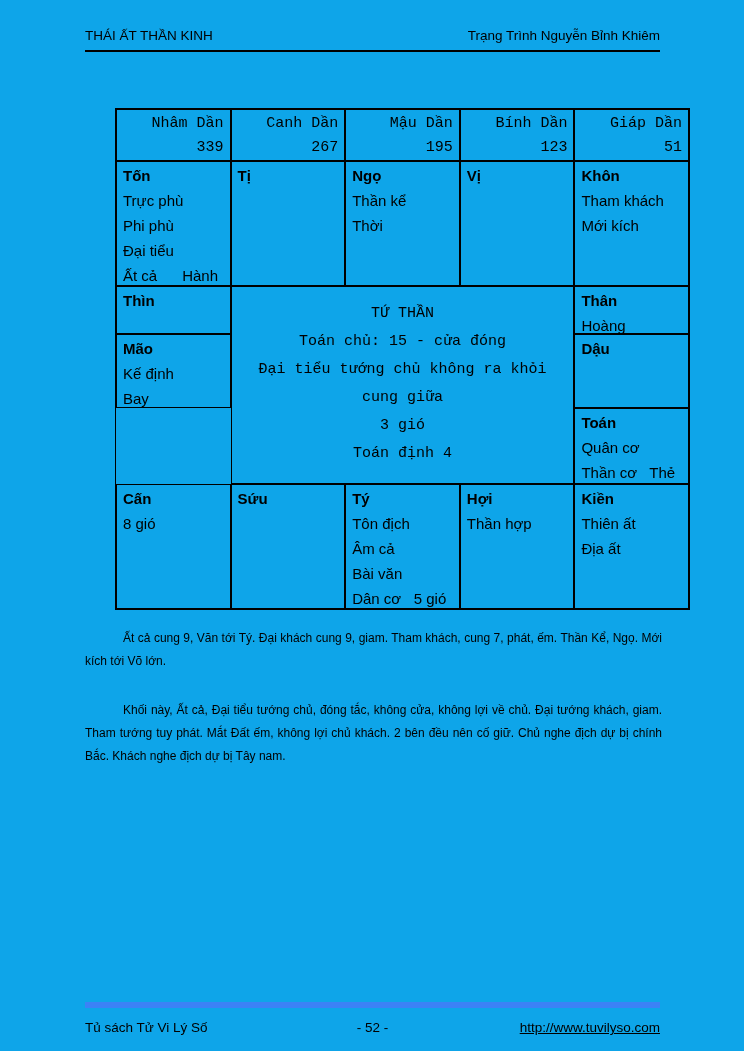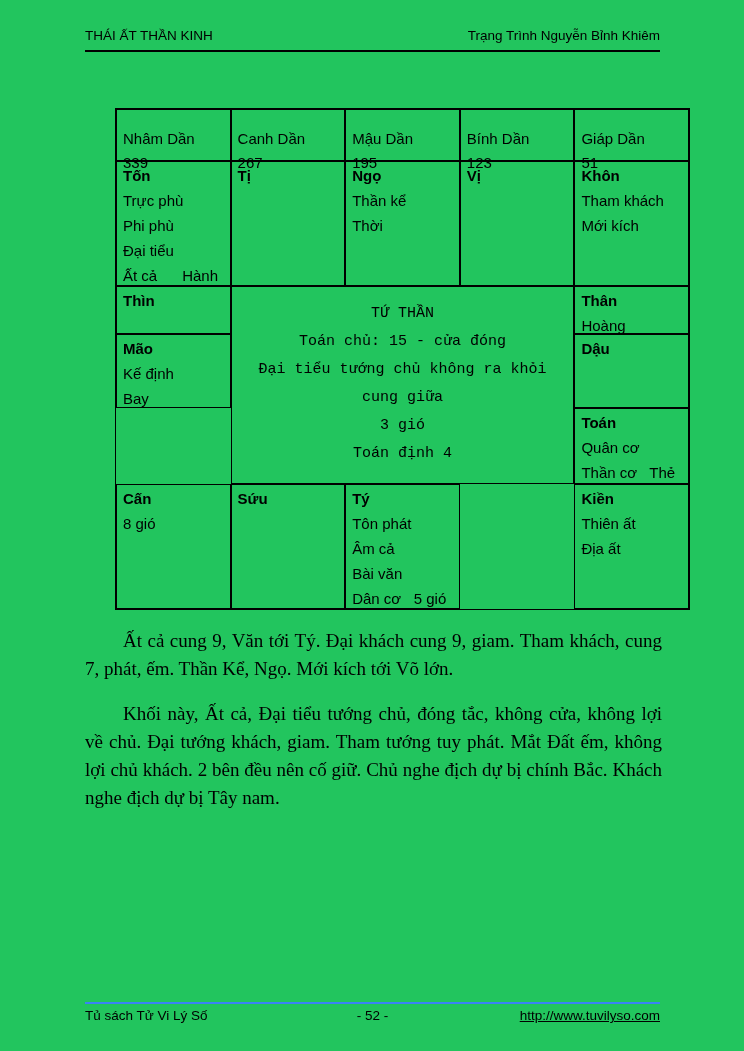--- a/index.html
+++ b/index.html
@@ -2,21 +2,21 @@
 <html><head>
 <meta charset="utf-8">
 <title>Document page</title>
 <style>
   * { margin: 0; padding: 0; box-sizing: border-box; }
   html, body { background: #ffffff; }
   .page {
     position: relative;
     width: 744px;
     height: 1051px;
-    background: #22c55e;
+    background: #0ea5e9;
     color: #000000;
     font-family: "Liberation Sans", sans-serif;
     overflow: hidden;
   }
 
   
   .page-header {
     position: absolute;
     left: 85px; top: 28px;
     width: 575px;
@@ -40,52 +40,52 @@
   }
   .cell {
     border: 1px solid #000;
     padding: 1px 6px;
     font-size: 15px;
     line-height: 25px;
   }
   .cell-title { font-weight: bold; }
   .cell-line { white-space: pre-wrap; }
   .year-cell {
-    text-align: left;
-    padding-top: 17px;
+    text-align: right;
+    padding-top: 2px;
     line-height: 24px;
+    font-family: Liberation Mono, monospace;
   }
   .center-cell {
     text-align: center;
     padding-top: 13px;
     line-height: 28px;
     font-size: 15px;
     font-family: Liberation Mono, monospace;
   }
 
   
   .body-text {
     position: absolute;
     left: 85px; top: 627px;
     width: 577px;
-    font-size: 19px;
-    line-height: 28px;
+    font-size: 12px;
+    line-height: 23px;
     text-align: justify;
-    font-family: Liberation Serif, serif;
   }
   .body-text p { text-indent: 38px; }
-  .body-text p + p { margin-top: 17px; }
+  .body-text p + p { margin-top: 26px; }
 
   
   .page-footer {
     position: absolute;
     left: 85px; top: 1002px;
     width: 575px;
-    border-top: 2px solid #3b82f6;
-    padding-top: 4px;
+    border-top: 6px solid #3b82f6;
+    padding-top: 12px;
     font-size: 13.5px;
     display: flex;
     justify-content: space-between;
   }
   .footer-center {
     position: absolute;
     left: 50%;
     transform: translateX(-50%);
   }
   .footer-link {
@@ -183,24 +183,28 @@
 
     <div class="cell" style="grid-area:6/1/7/2">
       <div class="cell-title">Cấn</div>
       <div class="cell-line">8 gió</div>
     </div>
     <div class="cell" style="grid-area:6/2/7/3">
       <div class="cell-title">Sứu</div>
     </div>
     <div class="cell" style="grid-area:6/3/7/4">
       <div class="cell-title">Tý</div>
-      <div class="cell-line">Tôn phát</div>
+      <div class="cell-line">Tôn địch</div>
       <div class="cell-line">Âm cả</div>
       <div class="cell-line">Bài văn</div>
       <div class="cell-line">Dân cơ   5 gió</div>
+    </div>
+    <div class="cell" style="grid-area:6/4/7/5">
+      <div class="cell-title">Hợi</div>
+      <div class="cell-line">Thần hợp</div>
     </div>
     <div class="cell" style="grid-area:6/5/7/6">
       <div class="cell-title">Kiền</div>
       <div class="cell-line">Thiên ất</div>
       <div class="cell-line">Địa ất</div>
     </div>
   </div>
 
   <div class="body-text">
     <p>Ất cả cung 9, Văn tới Tý. Đại khách cung 9, giam. Tham khách, cung 7, phát, ếm. Thần Kể, Ngọ. Mới kích tới Võ lớn.</p>

